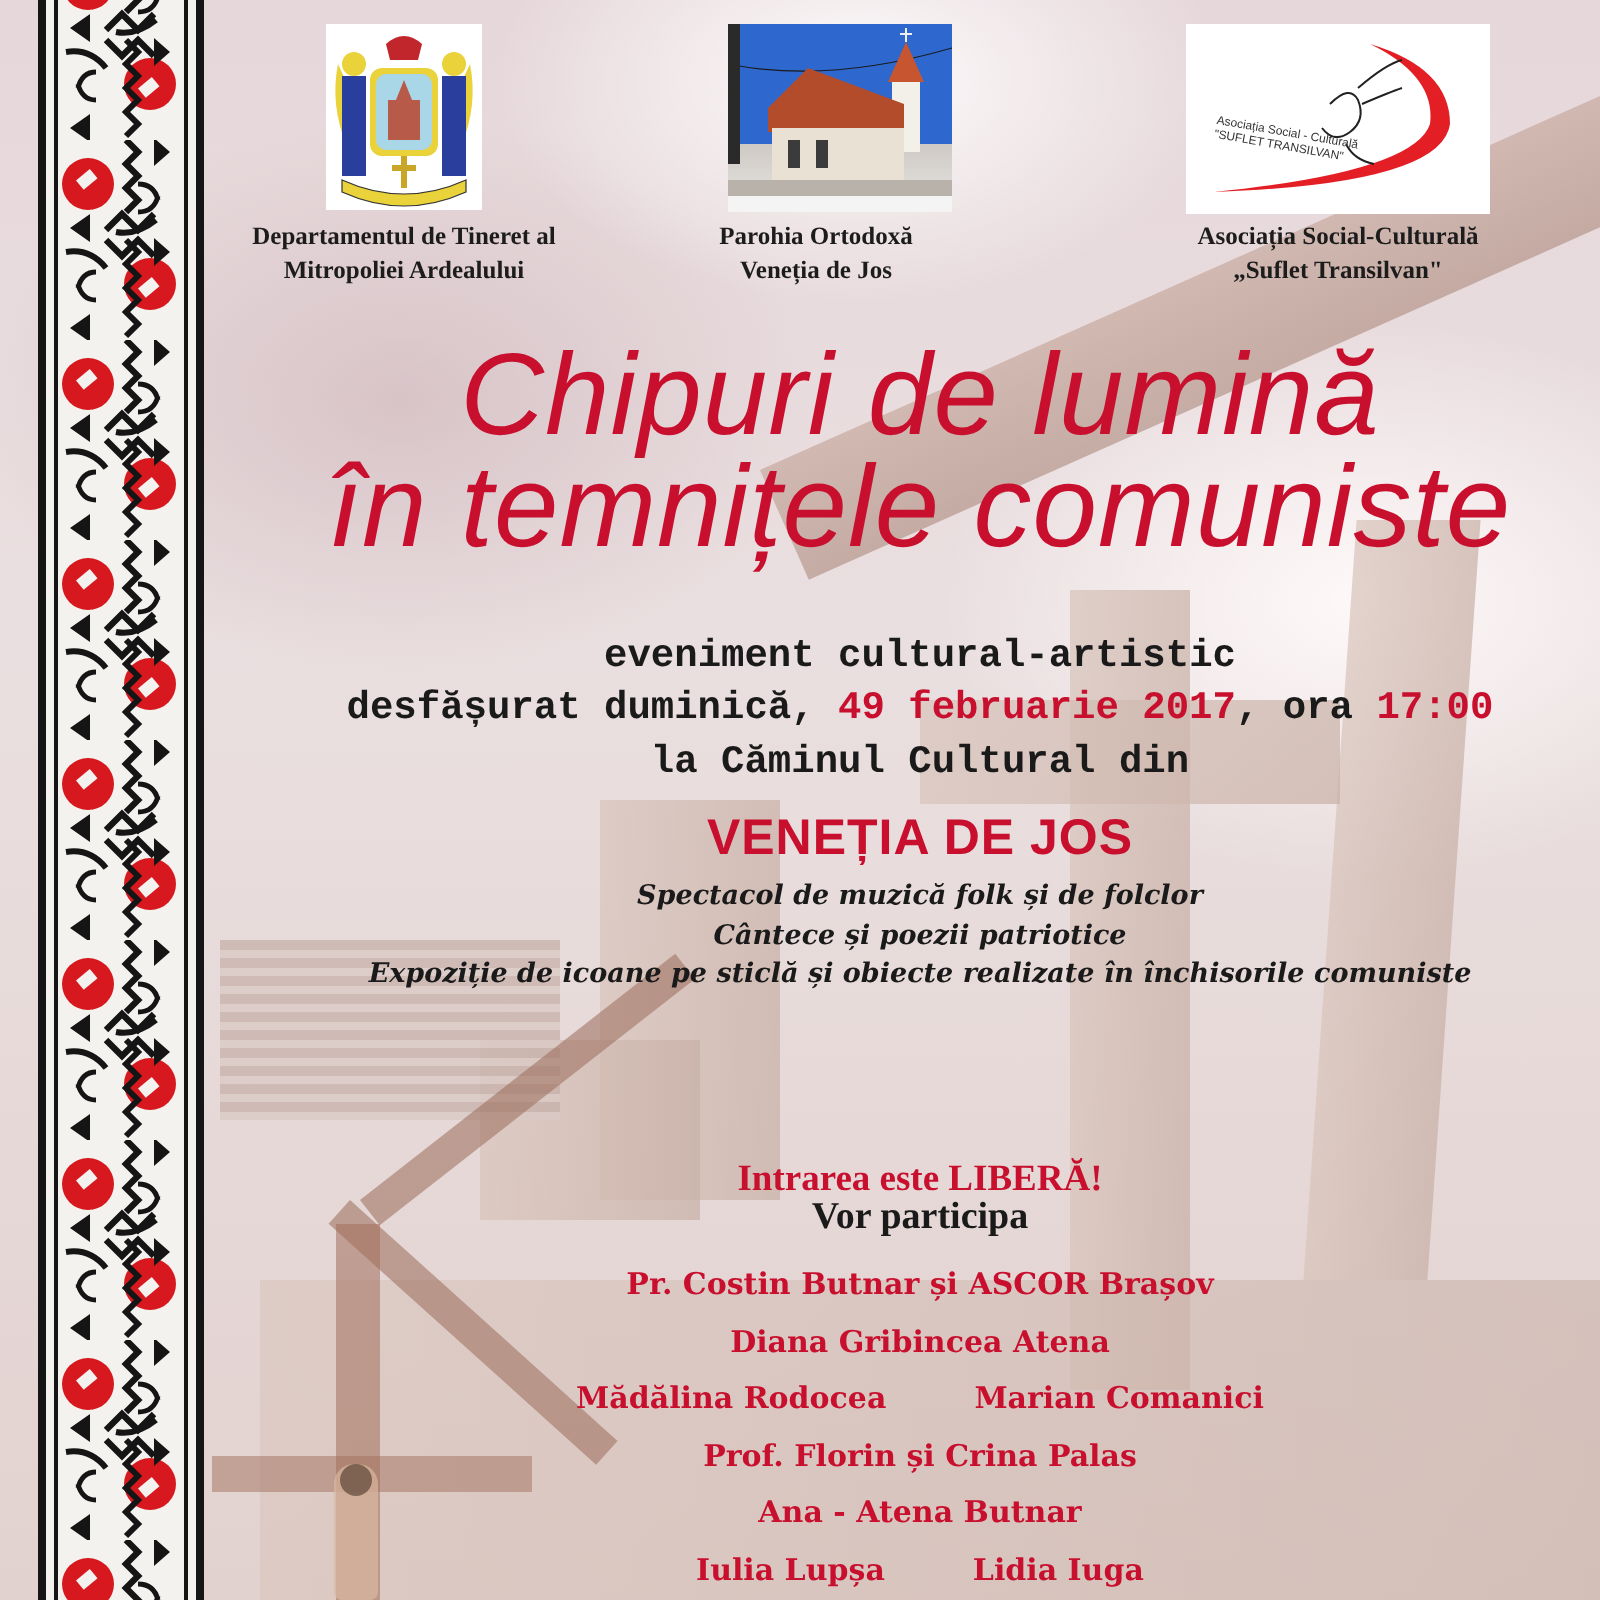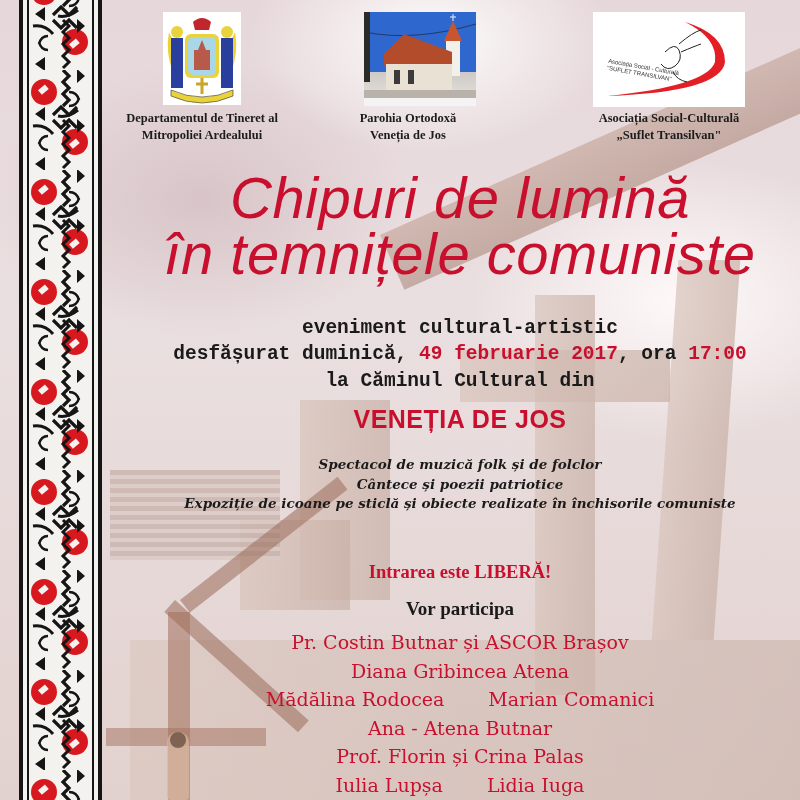--- a/index.html
+++ b/index.html
@@ -57,38 +57,38 @@
     font-family: Liberation Mono, monospace; font-weight: bold;
     color: #1a1a1a; font-size: 19.5px; line-height: 24px;
   }
   .red { color: #c8102e; }
   .venue {
     position: absolute; left: 130px; width: 660px; text-align: center; top: 405px;
     font-family: "Liberation Sans", sans-serif; font-weight: bold;
     color: #c8102e; font-size: 25px; letter-spacing: 0.5px;
   }
   .program {
-    position: absolute; left: 130px; width: 660px; top: 455px; text-align: center;
+    position: absolute; left: 130px; width: 660px; top: 439px; text-align: center;
     font-family: "DejaVu Serif", serif; font-style: italic; font-weight: bold;
     font-size: 13.5px; line-height: 19.5px; color: #1a1a1a;
   }
   .free {
-    position: absolute; left: 130px; width: 660px; top: 562px; text-align: center;
+    position: absolute; left: 130px; width: 660px; top: 580px; text-align: center;
     font-family: "Liberation Serif", serif; font-weight: bold;
     color: #c8102e; font-size: 18.5px;
   }
   .participants-head {
     position: absolute; left: 130px; width: 660px; top: 598px; text-align: center;
     font-family: Liberation Serif, serif; font-weight: bold;
     color: #1a1a1a; font-size: 19px;
   }
   .participants {
     position: absolute; left: 130px; width: 660px; top: 628px; text-align: center;
-    font-family: "DejaVu Serif", serif; font-weight: normal;
-    color: #c8102e; font-size: 19px; line-height: 28.5px;
+    font-family: "DejaVu Serif", serif; font-weight: bold;
+    color: #c8102e; font-size: 15px; line-height: 28.5px;
   }
   .participants .pair span + span { margin-left: 44px; }
 </style>
 </head>
 <body>
 
 <div class="scene">
   <div class="beam" style="left:380px;top:235px;width:460px;height:60px;transform:rotate(-24deg);transform-origin:left top;"></div>
   <div class="beam light" style="left:535px;top:295px;width:60px;height:400px;"></div>
   <div class="beam light" style="left:665px;top:260px;width:62px;height:380px;transform:skewX(-4deg);"></div>
@@ -200,16 +200,16 @@
   <div>Expoziție de icoane pe sticlă și obiecte realizate în închisorile comuniste</div>
 </div>
 
 <div class="free">Intrarea este LIBERĂ!</div>
 <div class="participants-head">Vor participa</div>
 
 <div class="participants">
   <div><span>Pr. Costin Butnar și ASCOR Brașov</span></div>
   <div><span>Diana Gribincea Atena</span></div>
   <div class="pair"><span>Mădălina Rodocea</span><span>Marian Comanici</span></div>
+  <div><span>Prof. Florin și Crina Palas</span></div>
   <div><span>Ana - Atena Butnar</span></div>
-  <div><span>Prof. Florin și Crina Palas</span></div>
   <div class="pair"><span>Iulia Lupșa</span><span>Lidia Iuga</span></div>
 </div>
 
 </body></html>

